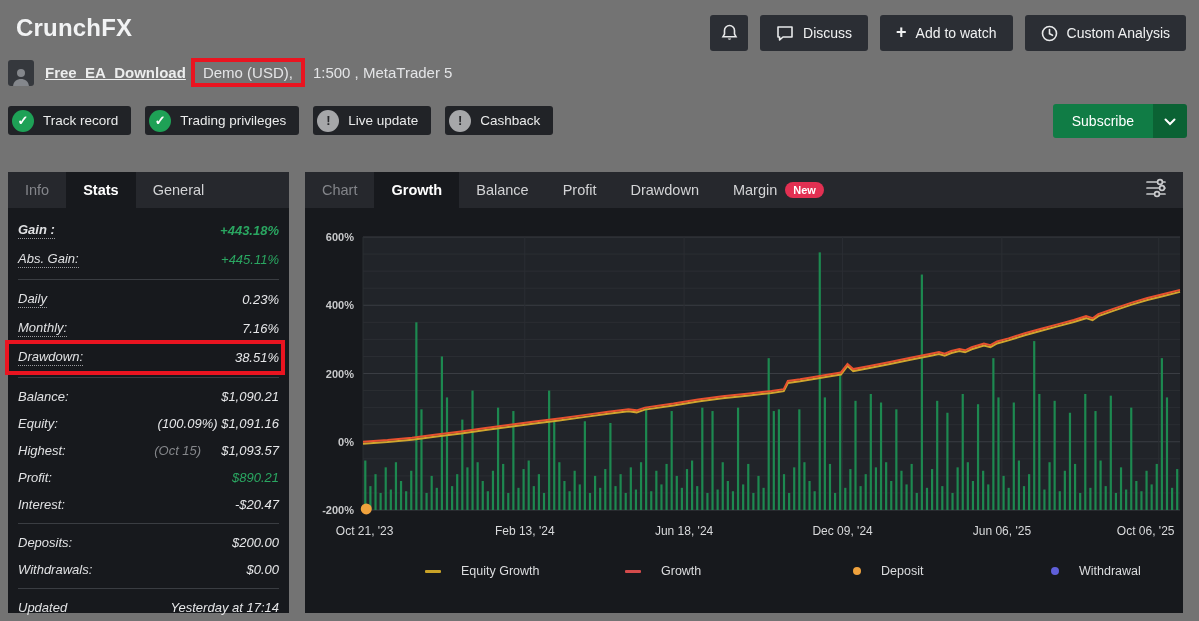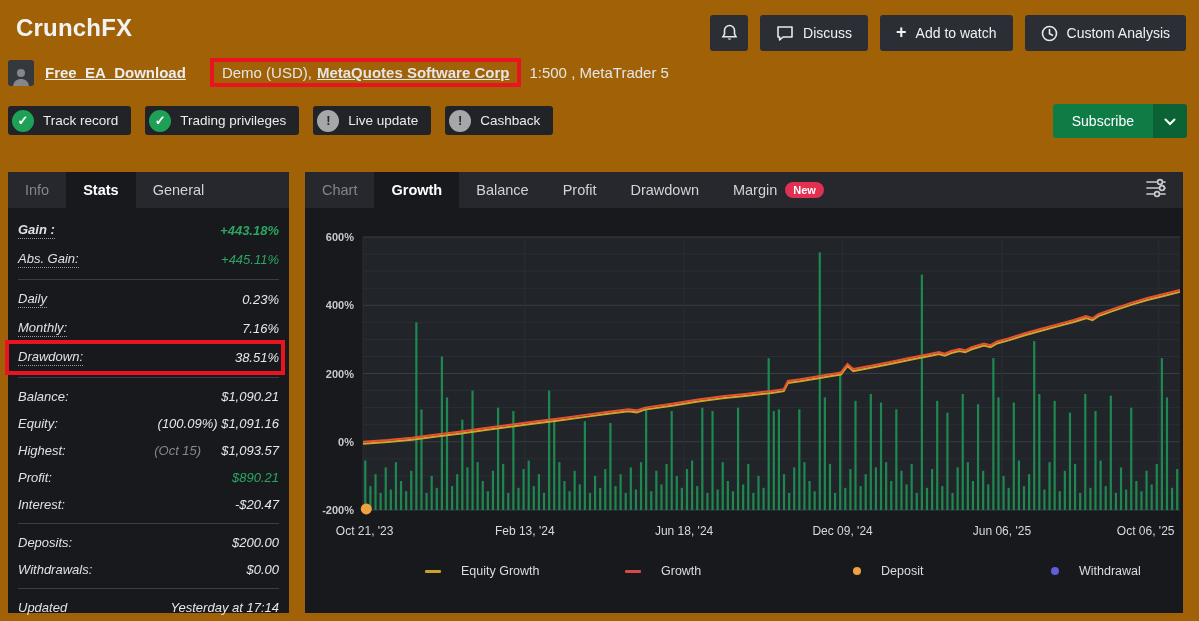--- a/index.html
+++ b/index.html
@@ -1,33 +1,33 @@
 <!DOCTYPE html>
 <html><head>
 <meta charset="utf-8">
 <style>
   * { margin:0; padding:0; box-sizing:border-box; }
   html,body { background:#0b0c0e; }
   body { font-family:"Liberation Sans", sans-serif; color:#e4e5e7; }
-  #stage { position:relative; width:1199px; height:621px; background:#a16207; overflow:hidden; }
+  #stage { position:relative; width:1199px; height:621px; background:#737373; overflow:hidden; }
 
   
   .logo { position:absolute; left:16px; top:14px; font-size:24px; font-weight:700; color:#f2f3f4; letter-spacing:.2px; }
   .top-actions { position:absolute; right:13px; top:15px; display:flex; gap:12px; }
   .tbtn { display:flex; align-items:center; gap:9px; background:#2b2e34; color:#f0f1f2; border:none;
           height:36px; padding:0 16px; font-size:14px; border-radius:3px; cursor:pointer; font-family:inherit; }
   .tbtn.icon-only { width:38px; padding:0; justify-content:center; }
   .tbtn svg { display:block; }
   .plus-glyph { font-size:18px; font-weight:700; line-height:1; margin-top:-2px; }
 
   .account-row { position:absolute; left:8px; top:58px; display:flex; align-items:center; font-size:15px; }
   .avatar { width:26px; height:26px; background:#35383d; border-radius:3px; margin-right:11px;
             display:flex; align-items:flex-end; justify-content:center; overflow:hidden; }
   .username { font-weight:700; color:#eceded; text-decoration:underline; cursor:pointer; }
-  .red-frame { border:4px solid #ea1420; padding:2px 8px; margin:0 8px 0 24px; display:inline-flex; gap:5px; align-items:center; }
+  .red-frame { border:4px solid #ea1420; padding:2px 8px; margin:0 8px 0 5px; display:inline-flex; gap:5px; align-items:center; }
   .broker-link { text-decoration:underline; font-weight:700; cursor:pointer; }
   .leverage { color:#e4e5e7; }
 
   .badges-row { position:absolute; left:8px; top:106px; display:flex; gap:14px; }
   .badge { display:flex; align-items:center; gap:9px; background:#212327; border-radius:3px;
            height:29px; padding:0 13px 0 4px; font-size:13.5px; color:#ebecec; cursor:default; }
   .bicon { width:22px; height:22px; border-radius:50%; display:flex; align-items:center; justify-content:center;
            font-size:13px; font-weight:700; }
   .bicon.ok { background:#1ea156; color:#fff; }
   .bicon.warn { background:#a6a7a9; color:#27282b; }
@@ -113,21 +113,20 @@
   <div class="account-row">
     <span class="avatar">
       <svg width="22" height="20" viewBox="0 0 22 20">
           <circle cx="11" cy="7" r="4" fill="#84878c"></circle>
           <path d="M3 21c0-5 3.6-8 8-8s8 3 8 8z" fill="#84878c"></path>
         </svg>
     </span>
     <a class="username">Free_EA_Download</a>
     <span class="red-frame">
       <span>Demo (USD),</span>
-      <a class="broker-link">MetaQuotes Software Corp</a>
     </span>
     <span class="leverage">1:500 , MetaTrader 5</span>
   </div>
 
   <div class="badges-row">
     <div class="badge">
       <span class="bicon ok">✓</span>
       <span>Track record</span>
     </div>
     <div class="badge">

